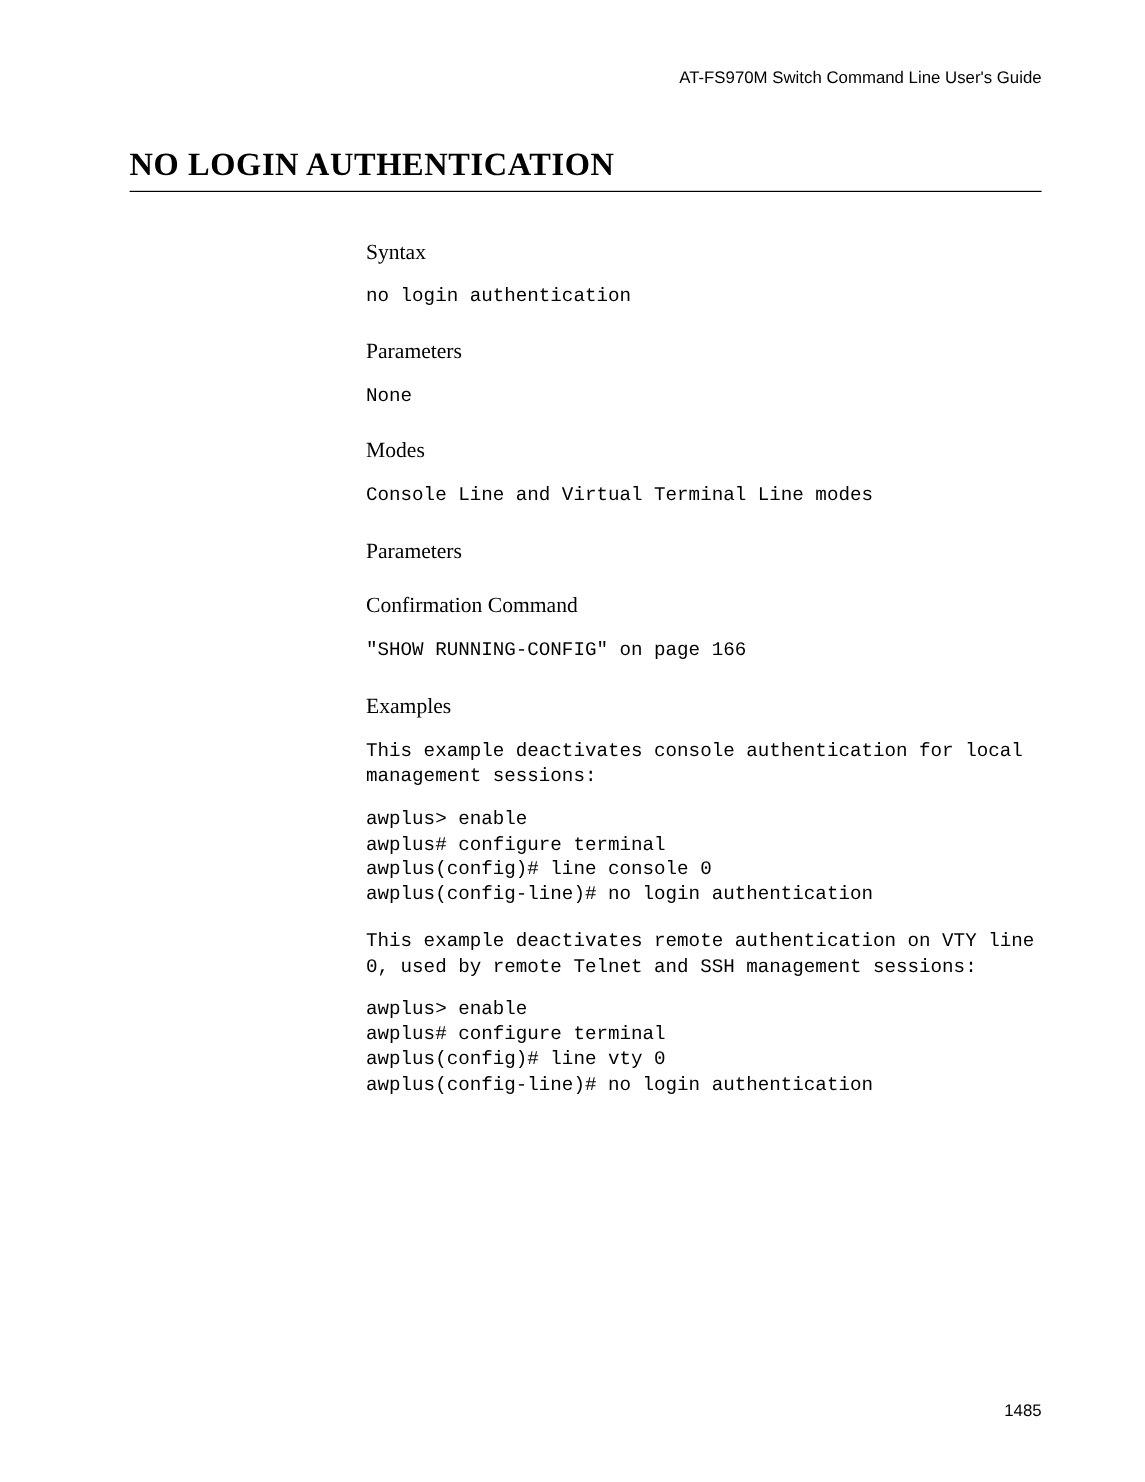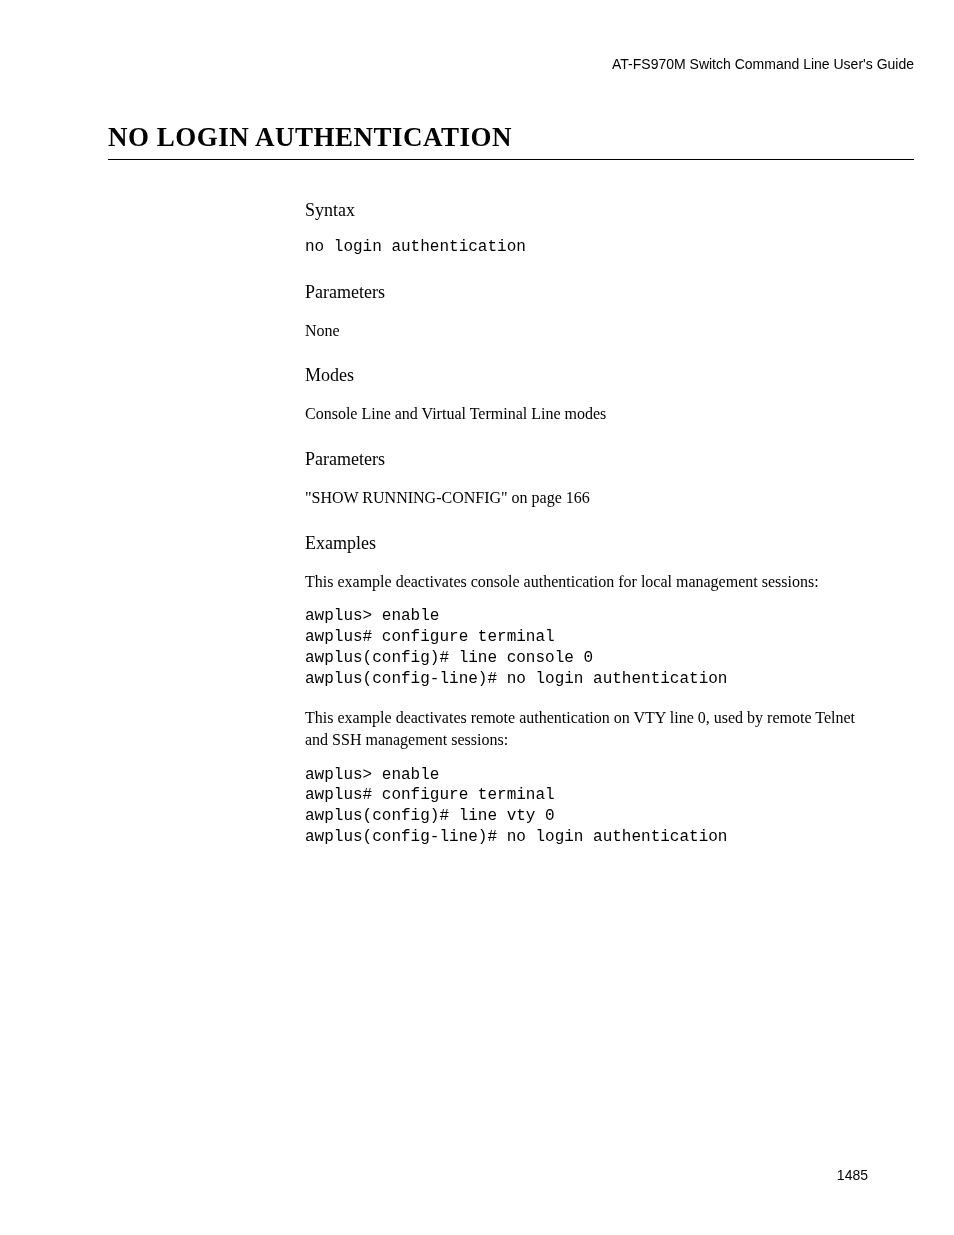--- a/index.html
+++ b/index.html
@@ -9,21 +9,21 @@
     }
     body {
       width: 954px;
       height: 1235px;
       background: #ffffff;
       font-family: Arial, Helvetica, sans-serif;
       color: #000000;
       position: relative;
     }
     .page {
-      padding: 56px 40px 0 108px;
+      padding: 56px 86px 0 108px;
     }
     .header-line {
       text-align: right;
       font-size: 14px;
       font-family: Arial, Helvetica, sans-serif;
       margin-bottom: 50px;
     }
     .title {
       font-family: "Times New Roman", Times, serif;
       font-weight: bold;
@@ -41,21 +41,21 @@
       font-family: "Times New Roman", Times, serif;
       font-weight: normal;
       font-size: 18px;
       margin-top: 24px;
       margin-bottom: 16px;
     }
     .section-heading.first {
       margin-top: 0;
     }
     .body-text {
-      font-family: Liberation Serif, serif;
+      font-family: Liberation Mono, monospace;
       font-size: 16px;
       line-height: 1.35;
       margin-bottom: 8px;
       margin-top: 17px;
     }
     .code-block {
       font-family: "Courier New", Courier, monospace;
       font-size: 16px;
       line-height: 1.3;
       white-space: pre;
@@ -83,20 +83,21 @@
     <div class="code-block">no login authentication</div>
 
     <h2 class="section-heading">Parameters</h2>
     <p class="body-text">None</p>
 
     <h2 class="section-heading">Modes</h2>
     <p class="body-text">Console Line and Virtual Terminal Line modes</p>
 
     <h2 class="section-heading">Parameters</h2>
 
+    <h2 class="section-heading">Confirmation Command</h2>
     <p class="body-text">"SHOW RUNNING-CONFIG" on page 166</p>
 
     <h2 class="section-heading">Examples</h2>
     <p class="body-text">This example deactivates console authentication for local management sessions:</p>
     <div class="code-block" style="margin-top:14px;">awplus&gt; enable
 awplus# configure terminal
 awplus(config)# line console 0
 awplus(config-line)# no login authentication</div>
     <p class="body-text">This example deactivates remote authentication on VTY line 0, used by remote Telnet and SSH management sessions:</p>
     <div class="code-block" style="margin-top:14px;">awplus&gt; enable

